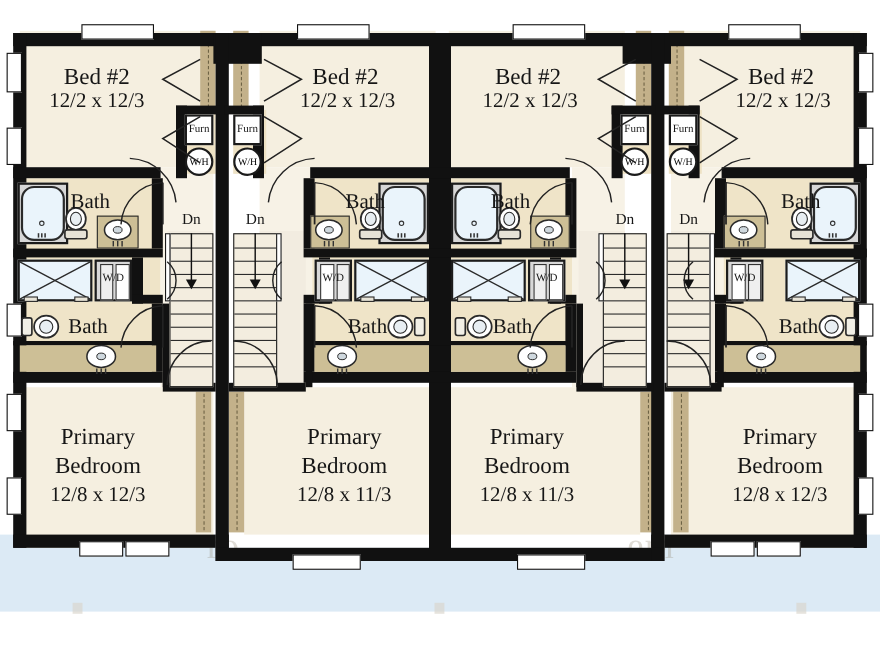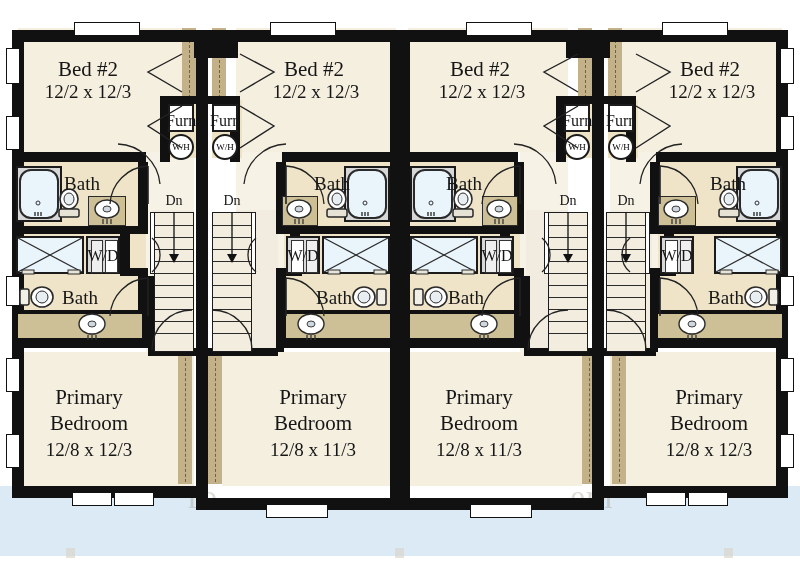--- a/index.html
+++ b/index.html
@@ -28,21 +28,21 @@
   .shelf{position:absolute;background:#c3b18a;box-sizing:border-box;}
   .shelf:after{content:"";position:absolute;left:50%;top:2px;bottom:2px;width:0;
     border-left:1.5px dashed #6e6345;}
 
   
   .lbl{position:absolute;text-align:center;color:#161616;line-height:1.05;
        font-family:"Liberation Serif",serif;white-space:nowrap;}
   .rname{font-size:21px;}
   .rdim{font-size:19px;}
   .small{font-size:12px;}
-  .tiny{font-size:16px;}
+  .tiny{font-size:10px;}
 
   
   .tub{position:absolute;background:#eaf4fb;border:2px solid #2a2a2a;border-radius:12px;box-sizing:border-box;}
   .tubbox{position:absolute;background:#d7d7d7;border:2px solid #1b1b1b;box-sizing:border-box;}
   .shower{position:absolute;background:#eaf4fb;border:2px solid #1b1b1b;box-sizing:border-box;}
   .wd{position:absolute;background:#d8d8d8;border:2px solid #1b1b1b;box-sizing:border-box;}
   .vanity{position:absolute;background:#cdbf96;border:1.5px solid #2a2a2a;box-sizing:border-box;}
   .furn{position:absolute;background:#ffffff;border:2px solid #1b1b1b;box-sizing:border-box;}
   .wh{position:absolute;background:#ffffff;border:2px solid #1b1b1b;border-radius:50%;box-sizing:border-box;
       display:flex;align-items:center;justify-content:center;}

